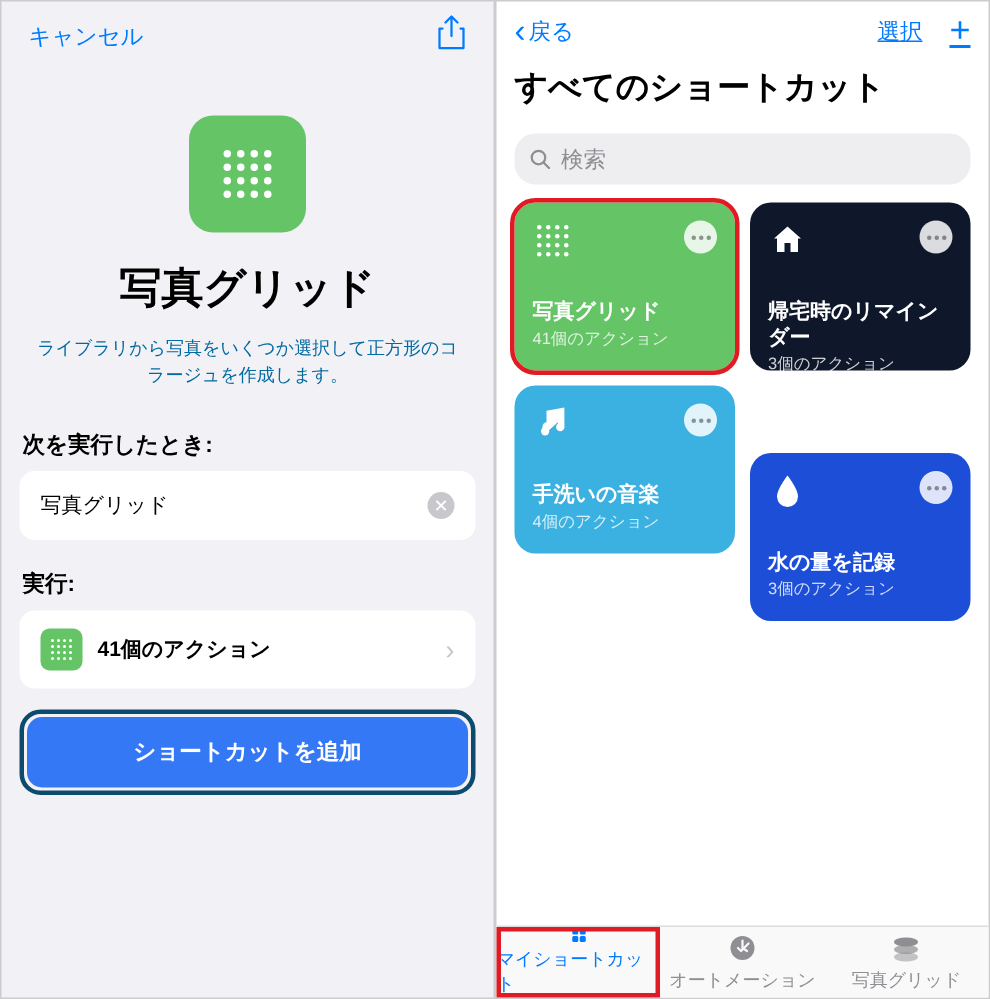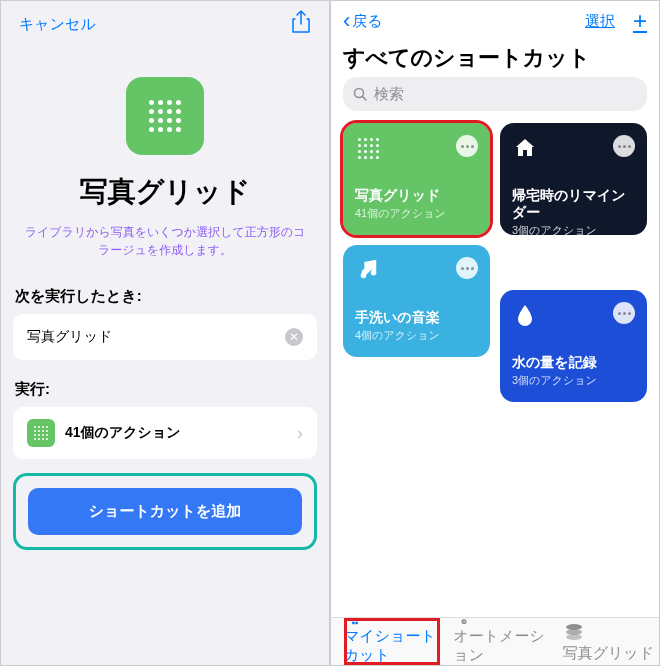--- a/index.html
+++ b/index.html
@@ -9,60 +9,60 @@
   
   .left { background: #f2f2f6; }
   .l-header { height: 46px; display: flex; align-items: center; justify-content: space-between; padding: 0 18px; }
   .l-cancel { color: #007aff; font-size: 15px; }
   .l-share { color: #007aff; }
   .l-icon-wrap { display: flex; justify-content: center; margin-top: 30px; }
   .l-icon { width: 78px; height: 78px; background: #64c466; border-radius: 16px; display: flex; align-items: center; justify-content: center; }
   .grid-dots { display: grid; grid-template-columns: repeat(4,1fr); grid-gap: 4px; }
   .grid-dots > span { width: 5px; height: 5px; background: #fff; border-radius: 50%; }
   .l-title { text-align: center; font-size: 28px; font-weight: 700; margin-top: 18px; }
-  .l-desc { text-align: center; font-size: 12px; color: #8b5cf6; margin: 12px 18px 0; line-height: 1.5; }
+  .l-desc { text-align: center; font-size: 12px; color: #0369a1; margin: 12px 18px 0; line-height: 1.5; }
   .l-sect-label { font-size: 15px; font-weight: 600; padding: 0 14px; margin-top: 28px; }
   .l-input-row { background: #fff; margin: 8px 12px 0; padding: 14px; border-radius: 10px; display: flex; align-items: center; justify-content: space-between; font-size: 14px; }
   .l-input-clear { width: 18px; height: 18px; border-radius: 50%; background: #c7c7cc; color: #fff; display: flex; align-items: center; justify-content: center; font-size: 12px; }
   .l-exec-row { background: #fff; margin: 8px 12px 0; padding: 12px 14px; border-radius: 10px; display: flex; align-items: center; gap: 10px; }
   .l-exec-icon { width: 28px; height: 28px; background: #64c466; border-radius: 6px; display: flex; align-items: center; justify-content: center; }
   .l-exec-icon .grid-dots > span { width: 2px; height: 2px; }
   .l-exec-icon .grid-dots { grid-gap: 2px; }
   .l-exec-text { flex: 1; font-size: 14px; font-weight: 600; }
   .chev { color: #c7c7cc; font-size: 18px; }
-  .l-add-btn-wrap { margin: 14px 12px 0; border: 3px solid #14b8a6; padding: 12px; border-radius: 14px; }
+  .l-add-btn-wrap { margin: 14px 12px 0; border: 3px solid #0c4a6e; padding: 2px; border-radius: 14px; }
   .l-add-btn { background: #3478f6; color: #fff; text-align: center; padding: 14px; border-radius: 10px; font-size: 15px; font-weight: 600; }
 
   
   .right { background: #fff; }
   .r-header { height: 40px; display: flex; align-items: center; justify-content: space-between; padding: 0 12px; }
   .r-back { color: #007aff; font-size: 15px; display: flex; align-items: center; gap: 2px; }
   .r-right-btns { display: flex; align-items: center; gap: 18px; color: #007aff; font-size: 15px; text-decoration: underline; }
   .r-plus { font-size: 24px; font-weight: 300; }
   .r-title { font-size: 22px; font-weight: 700; padding: 0 12px; margin-top: 2px; }
-  .r-search { margin: 4px 12px 0; background: #eeeef0; border-radius: 14px; height: 34px; display: flex; align-items: center; gap: 6px; padding: 0 10px; color: #8e8e93; font-size: 15px; }
+  .r-search { margin: 16px 12px 0; background: #eeeef0; border-radius: 14px; height: 34px; display: flex; align-items: center; gap: 6px; padding: 0 10px; color: #8e8e93; font-size: 15px; }
   .r-grid { display: grid; grid-template-columns: 1fr 1fr; gap: 10px; padding: 12px; }
   .card { border-radius: 14px; padding: 12px; position: relative; height: 112px; color: #fff; display: flex; flex-direction: column; justify-content: flex-start; }
   .card .top { display: flex; justify-content: space-between; align-items: flex-start; }
   .card .dot3 { width: 22px; height: 22px; border-radius: 50%; background: rgba(255,255,255,0.85); display: flex; align-items: center; justify-content: center; gap: 2px; }
   .card .dot3 > span { width: 3px; height: 3px; background: rgba(0,0,0,0.4); border-radius: 50%; }
   .card-title { font-size: 14px; font-weight: 700; margin-top: 26px; line-height: 1.2; }
   .card-sub { font-size: 11px; opacity: 0.8; margin-top: 2px; }
   .card.green { background: #64c466; }
   .card.purple { background: #0f172a; }
   .card.blue { background: #3ab1e0; }
   .card.blue2 { background: #1d4ed8; margin-top: 45px; }
   .card-hl { position: absolute; inset: -3px; border: 3px solid #e01b24; border-radius: 17px; pointer-events: none; }
   .card-icon { width: 26px; height: 26px; display: flex; align-items: center; justify-content: center; }
   .card-icon .grid-dots > span { width: 3px; height: 3px; }
   .card-icon .grid-dots { grid-gap: 3px; }
   .house-svg, .music-svg, .drop-svg { fill: #fff; }
   
   .r-tabbar { position: absolute; bottom: 0; left: 0; right: 0; height: 48px; border-top: 1px solid #ddd; display: flex; background: #f9f9f9; }
-  .tab { flex: 1; display: flex; flex-direction: column; align-items: flex-start; justify-content: center; gap: 2px; font-size: 15px; color: #8e8e93; position: relative; margin-left: 13px; }
+  .tab { flex: 1; display: flex; flex-direction: column; align-items: center; justify-content: center; gap: 2px; font-size: 12px; color: #8e8e93; position: relative; }
   .tab.active { color: #007aff; }
   .tab-hl { position: absolute; inset: 0; border: 3px solid #e01b24; pointer-events: none; }
   .tab-icon { font-size: 18px; }
 </style>
 </head>
 <body>
 
 <div class="pane left">
   <div class="l-header">
     <span class="l-cancel">キャンセル</span>

